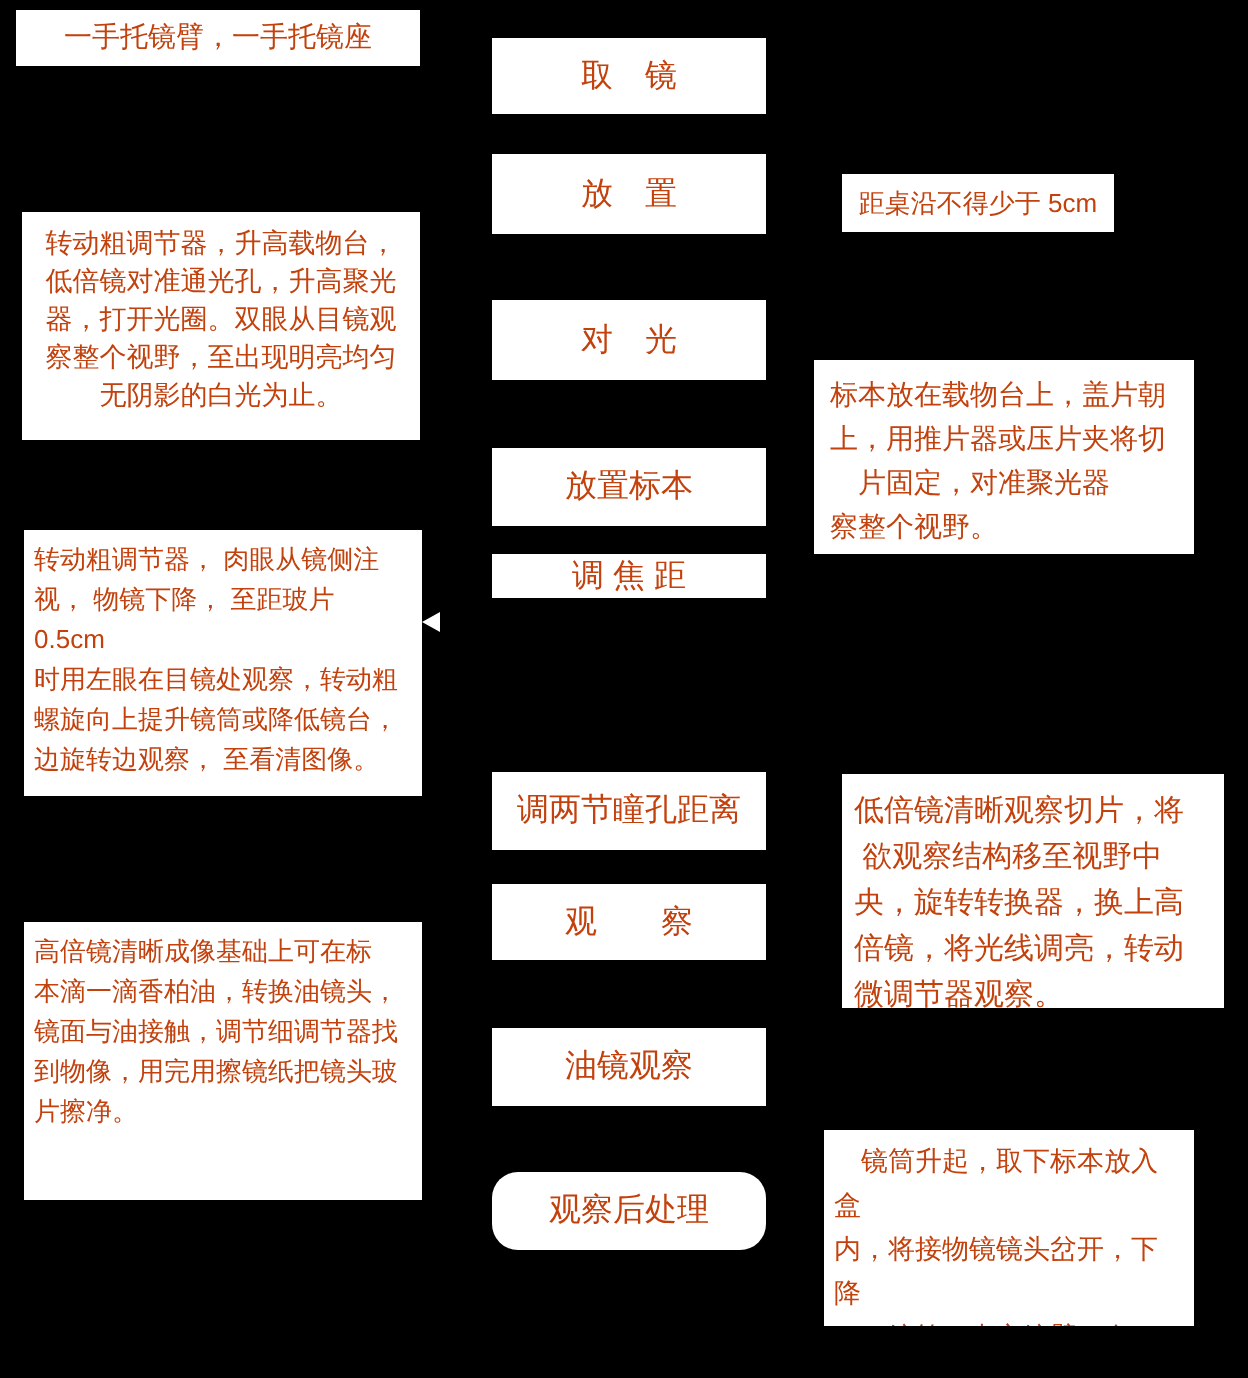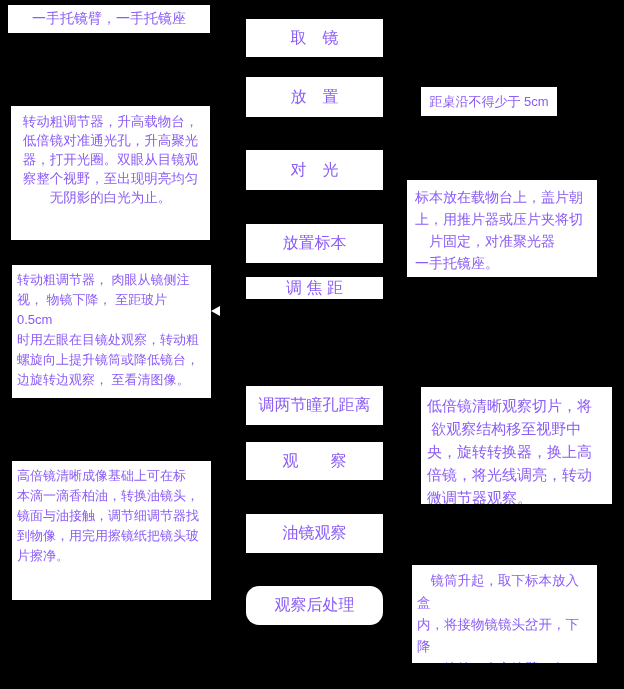--- a/index.html
+++ b/index.html
@@ -6,35 +6,35 @@
   body {
     width: 624px; height: 689px;
     background: #000000;
     position: relative;
     font-family: "Liberation Sans", "DejaVu Sans", sans-serif;
     overflow: hidden;
   }
   .box {
     position: absolute;
     background: #ffffff;
-    color: #8b5cf6;
+    color: #c2410c;
     box-sizing: border-box;
     overflow: hidden;
   }
   .step {
     left: 246px; width: 137px;
     display: flex; align-items: center; justify-content: center;
     font-size: 16px;
     white-space: pre;
   }
   .note { white-space: pre-wrap; }
   .centered { display: flex; align-items: center; justify-content: center; }
 
   #left-hold   { left: 8px;  top: 5px;   width: 202px; height: 28px; font-size: 14px; }
-  #left-light  { left: 11px; top: 106px; width: 199px; height: 134px; padding: 6px 4px; font-size: 13.5px; line-height: 19px; text-align: center; }
+  #left-light  { left: 11px; top: 106px; width: 199px; height: 114px; padding: 6px 4px; font-size: 13.5px; line-height: 19px; text-align: center; }
   #left-focus  { left: 12px; top: 265px; width: 199px; height: 133px; padding: 5px 5px; font-size: 13px; line-height: 20px; }
   #left-oil    { left: 12px; top: 461px; width: 199px; height: 139px; padding: 5px 5px; font-size: 13px; line-height: 20px; }
 
   #step-0 { top: 19px;   height: 38px; }
   #step-1 { top: 77px;  height: 40px; }
   #step-2 { top: 150px; height: 40px; }
   #step-3 { top: 224px; height: 39px; }
   #step-4 { top: 277px; height: 22px; }
   #step-5 { top: 386px; height: 39px; font-family: Liberation Mono, monospace; }
   #step-6 { top: 442px; height: 38px; }
@@ -86,21 +86,21 @@
 <div class="box step" id="step-5">调两节瞳孔距离</div>
 <div class="box step" id="step-6">观　　察</div>
 <div class="box step" id="step-7">油镜观察</div>
 <div class="box step" id="step-8">观察后处理</div>
 
 <div class="box centered" id="right-distance">距桌沿不得少于 5cm</div>
 
 <div class="box note" id="right-specimen">标本放在载物台上，盖片朝
 上，用推片器或压片夹将切
 　片固定，对准聚光器
-一手托镜座。</div>
+察整个视野。</div>
 
 <div class="box note" id="right-observe">低倍镜清晰观察切片，将
  欲观察结构移至视野中
 央，旋转转换器，换上高
 倍镜，将光线调亮，转动
 微调节器观察。</div>
 
 <div class="box note" id="right-after">　镜筒升起，取下标本放入盒
 内，将接物镜镜头岔开，下降
 　　镜筒，直立镜臂，套

